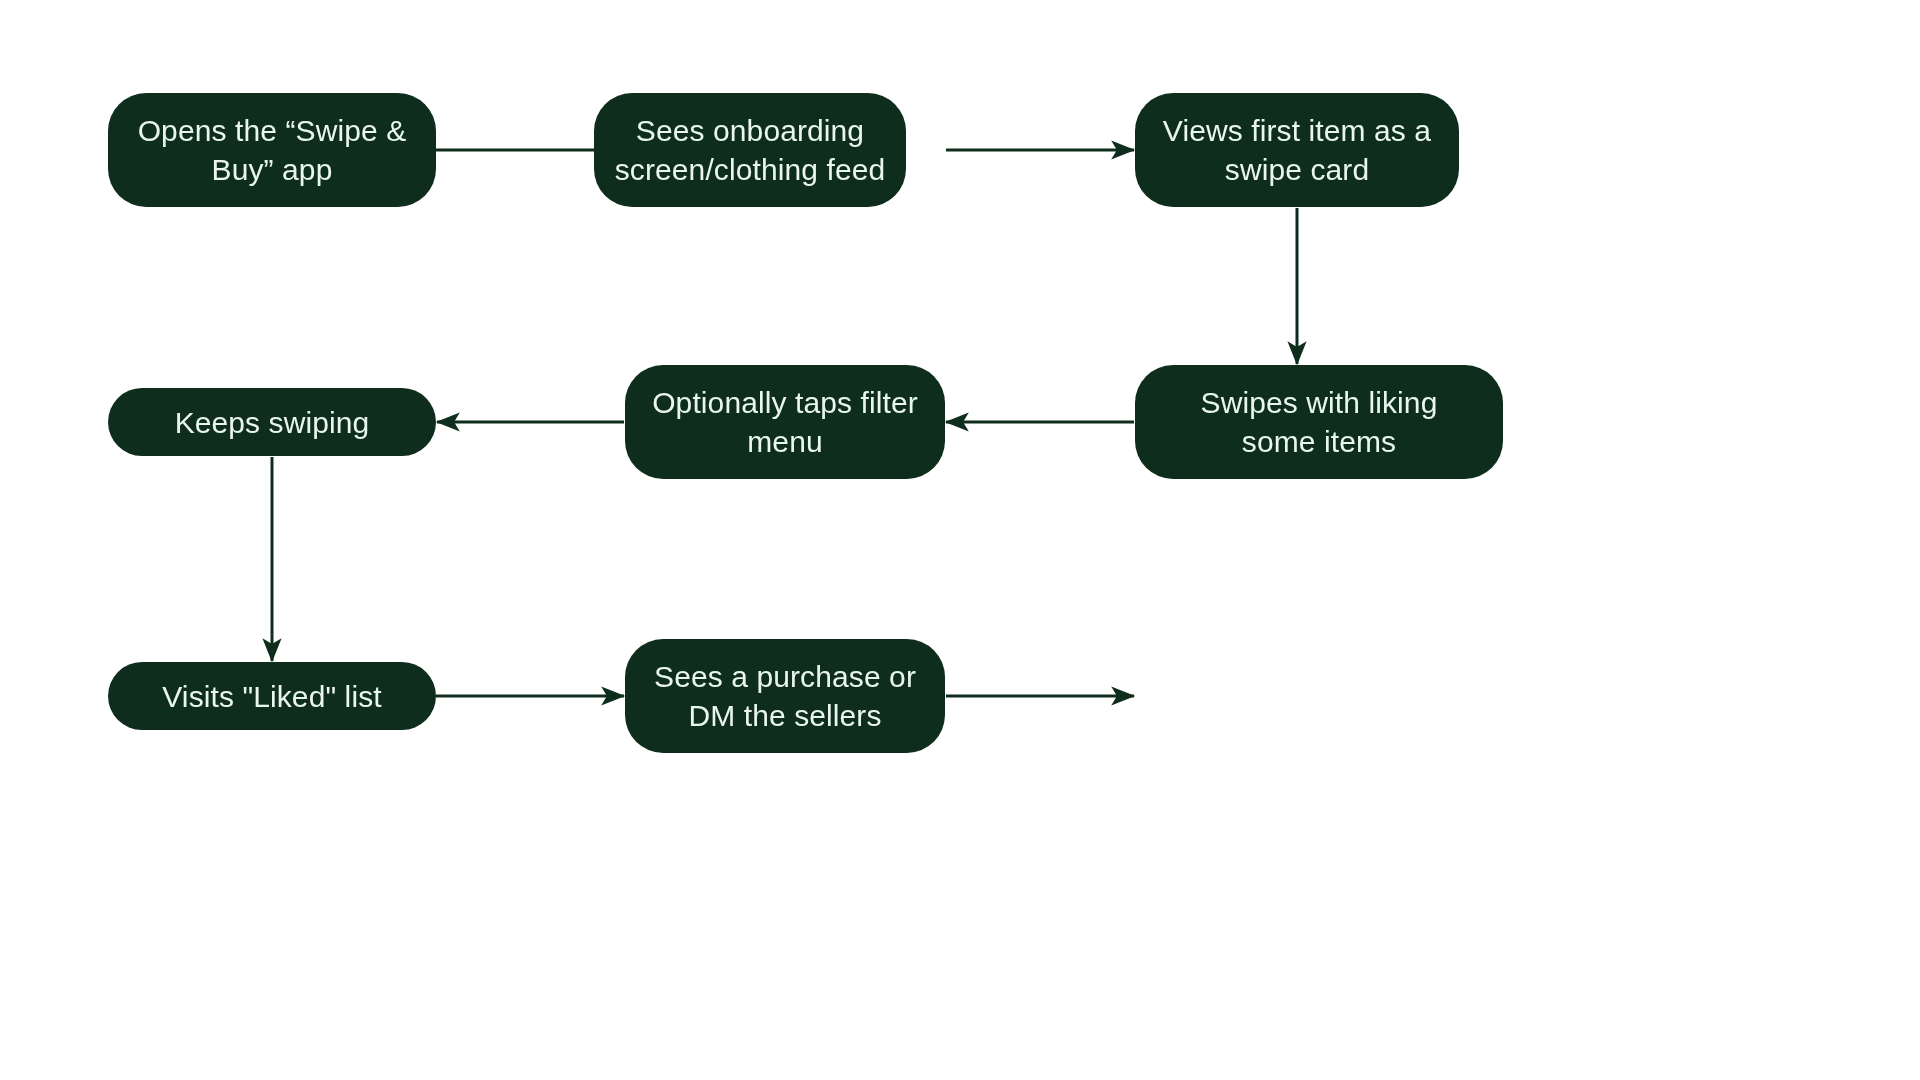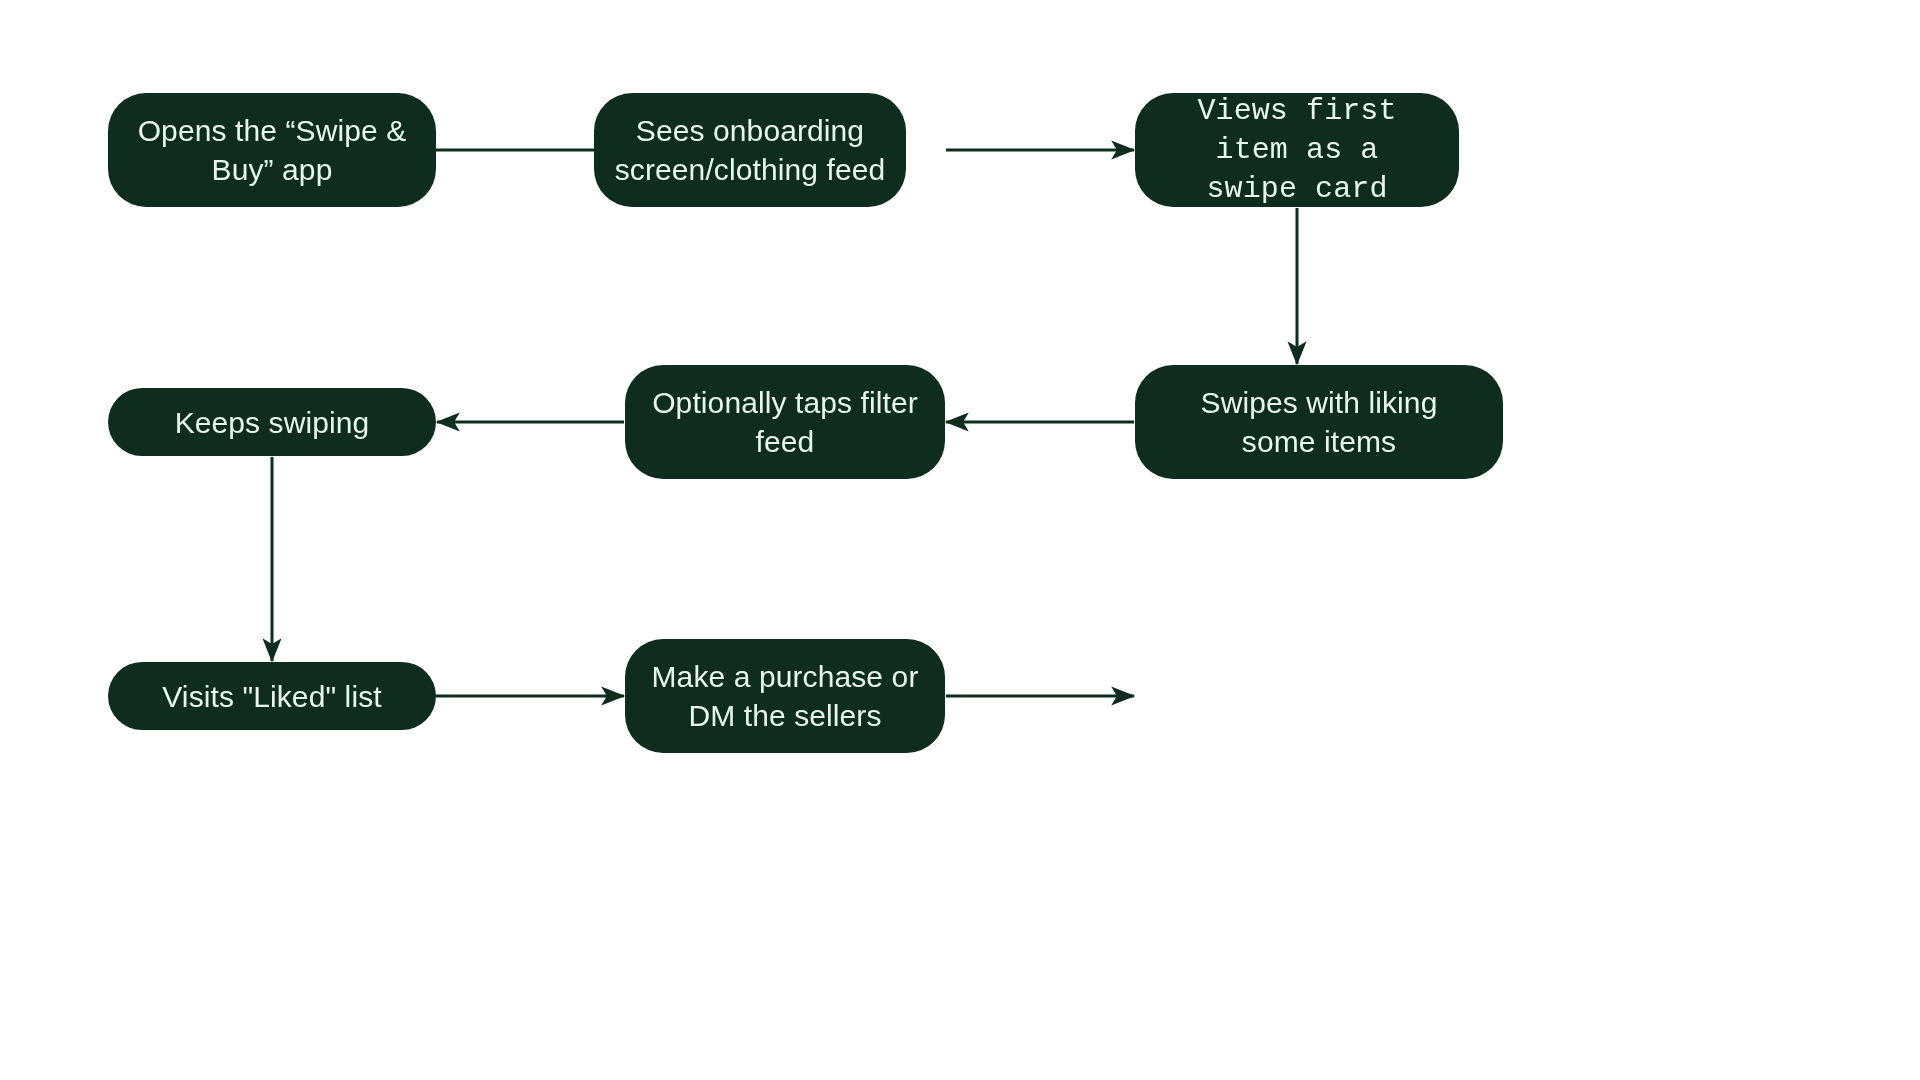--- a/index.html
+++ b/index.html
@@ -67,24 +67,24 @@
         <line x1="272" y1="457" x2="272" y2="661" stroke="#0e2d1d" stroke-width="3" marker-end="url(#arrowhead)"></line>
         <line x1="436" y1="696" x2="624" y2="696" stroke="#0e2d1d" stroke-width="3" marker-end="url(#arrowhead)"></line>
         <line x1="946" y1="696" x2="1134" y2="696" stroke="#0e2d1d" stroke-width="3" marker-end="url(#arrowhead)"></line>
       </g>
   </svg>
 
   <div class="node tall" style="left: 108px; top: 93px; width: 328px; height: 114px;">Opens the “Swipe &amp;
 Buy” app</div>
   <div class="node tall" style="left: 594px; top: 93px; width: 312px; height: 114px;">Sees onboarding
 screen/clothing feed</div>
-  <div class="node tall" style="left: 1135px; top: 93px; width: 324px; height: 114px; font-family: Liberation Mono, monospace;">Views first item as a
+  <div class="node tall" style="left: 1135px; top: 93px; width: 324px; height: 114px;">Views first item as a
 swipe card</div>
   <div class="node single" style="left: 108px; top: 388px; width: 328px; height: 68px;">Keeps swiping</div>
   <div class="node tall" style="left: 625px; top: 365px; width: 320px; height: 114px;">Optionally taps filter
-feed</div>
+menu</div>
   <div class="node tall" style="left: 1135px; top: 365px; width: 368px; height: 114px;">Swipes with liking
 some items</div>
   <div class="node single" style="left: 108px; top: 662px; width: 328px; height: 68px;">Visits "Liked" list</div>
-  <div class="node tall" style="left: 625px; top: 639px; width: 320px; height: 114px;">Make a purchase or
+  <div class="node tall" style="left: 625px; top: 639px; width: 320px; height: 114px;">Sees a purchase or
 DM the sellers</div>
 
 </div>
 
 </body></html>

